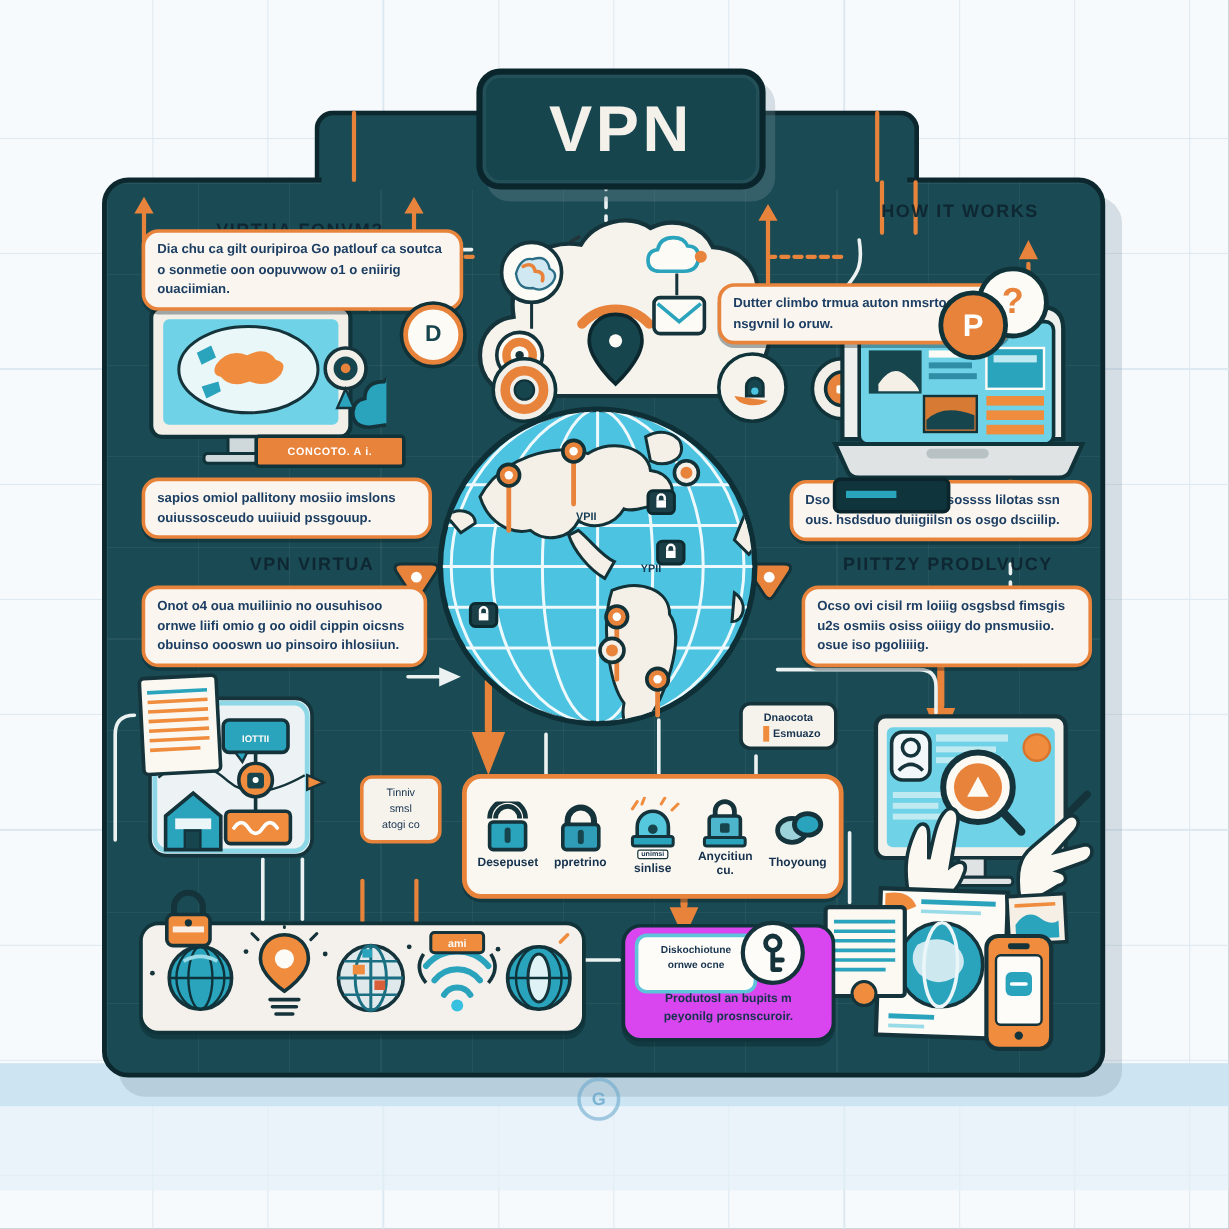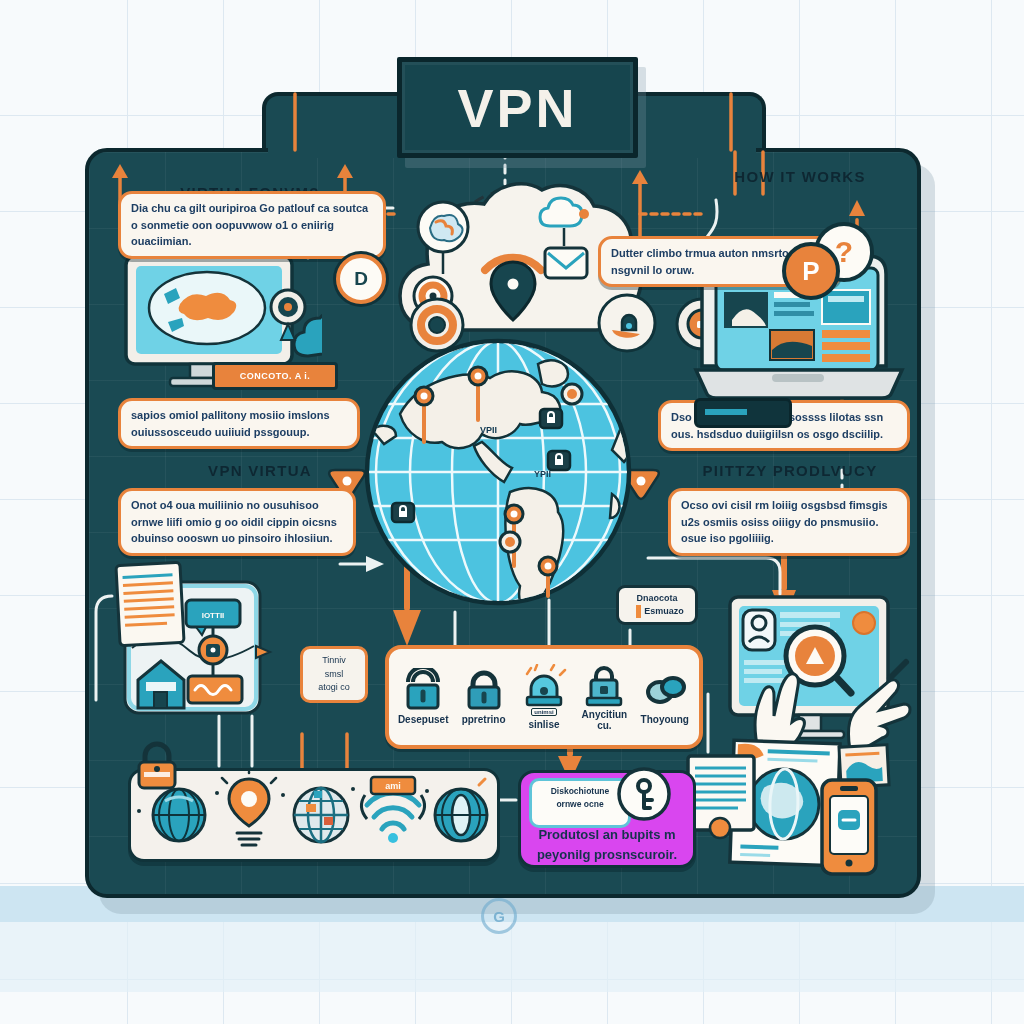--- a/index.html
+++ b/index.html
@@ -26,21 +26,21 @@
     z-index:1;
   }
   .notch{
     left:262px;top:92px;width:496px;height:66px;
     background:#1a4a53;border:4px solid #0c282e;border-bottom:none;
     border-radius:16px 16px 0 0;z-index:1;
   }
   .notch-patch{left:268px;top:146px;width:488px;height:12px;background:#1a4a53;z-index:2;}
   .vpn-box{
     left:397px;top:57px;width:231px;height:91px;
-    background:#16454e;border:5px solid #0a262c;border-radius:2px;
+    background:#16454e;border:5px solid #0a262c;border-radius:20px;
     box-shadow:8px 10px 0 rgba(125,150,165,.28), inset 0 0 0 3px rgba(255,255,255,.06);
     display:flex;align-items:center;justify-content:center;z-index:5;
   }
   .vpn-box span{color:#f4f1ea;font-size:54px;font-weight:800;letter-spacing:3px;}
   .heading{
     color:#0d2530;font-weight:800;font-size:15px;letter-spacing:1.3px;
     text-align:center;z-index:4;opacity:.92;
   }
   .callout{
     background:#faf6ef;border:3px solid #e8833c;border-radius:14px;
@@ -60,37 +60,37 @@
   .locksrow{
     left:385px;top:645px;width:302px;height:96px;background:#faf7f1;
     border:4px solid #e8833c;border-radius:16px;z-index:4;
     display:flex;align-items:center;justify-content:space-around;padding:0 4px;
     box-shadow:0 3px 0 rgba(6,30,35,.35);
   }
   .lockitem{display:flex;flex-direction:column;align-items:center;width:56px;}
   .lockitem .cap{font-size:10px;font-weight:800;color:#16324d;text-align:center;line-height:1.15;margin-top:2px;}
   .lockchip{background:#fdfcf8;border:1.5px solid #14333a;border-radius:2px;font-size:6px;font-weight:700;color:#16324d;padding:0 2px;margin-bottom:1px;}
   .strip{
-    left:128px;top:768px;width:366px;height:88px;background:#f4f1ec;
+    left:116px;top:768px;width:366px;height:88px;background:#f4f1ec;
     border:3px solid #10333a;border-radius:16px;z-index:4;
     box-shadow:0 4px 0 rgba(6,30,35,.35);
   }
   .bcallout{
     left:518px;top:770px;width:172px;height:92px;background:#d946ef;
     border:3px solid #10333a;border-radius:16px;z-index:4;
     box-shadow:0 4px 0 rgba(6,30,35,.35);
   }
   .bcallout .inner{
     position:absolute;left:8px;top:5px;width:96px;height:40px;
     background:#fdfcf8;border:3px solid #5fc4d9;border-radius:10px;
     font-size:8.5px;font-weight:800;color:#16324d;text-align:center;line-height:1.5;padding-top:4px;
   }
   .bcallout .body{
     position:absolute;left:8px;top:52px;width:156px;
-    font-size:13px;font-weight:800;color:#16324d;text-align:center;line-height:1.5;
+    font-size:10px;font-weight:800;color:#16324d;text-align:center;line-height:1.5;
   }
   .watermark{
     left:481px;top:898px;width:30px;height:30px;border:3px solid rgba(110,170,205,.6);
     border-radius:50%;z-index:1;display:flex;align-items:center;justify-content:center;
     color:rgba(110,170,205,.85);font-weight:800;font-size:15px;
   }
   .badge{border-radius:50%;display:flex;align-items:center;justify-content:center;font-weight:800;z-index:5;}
   svg{display:block;}
 </style>
 </head>

